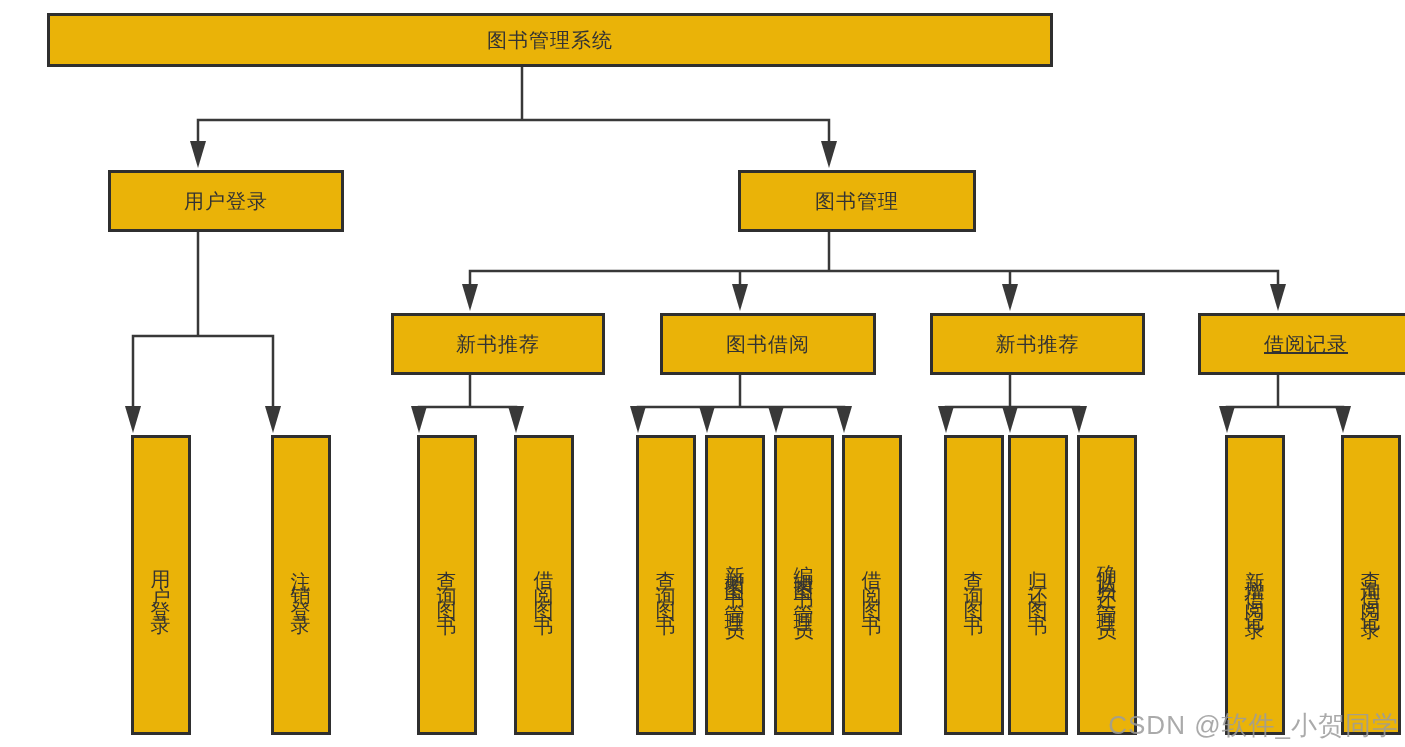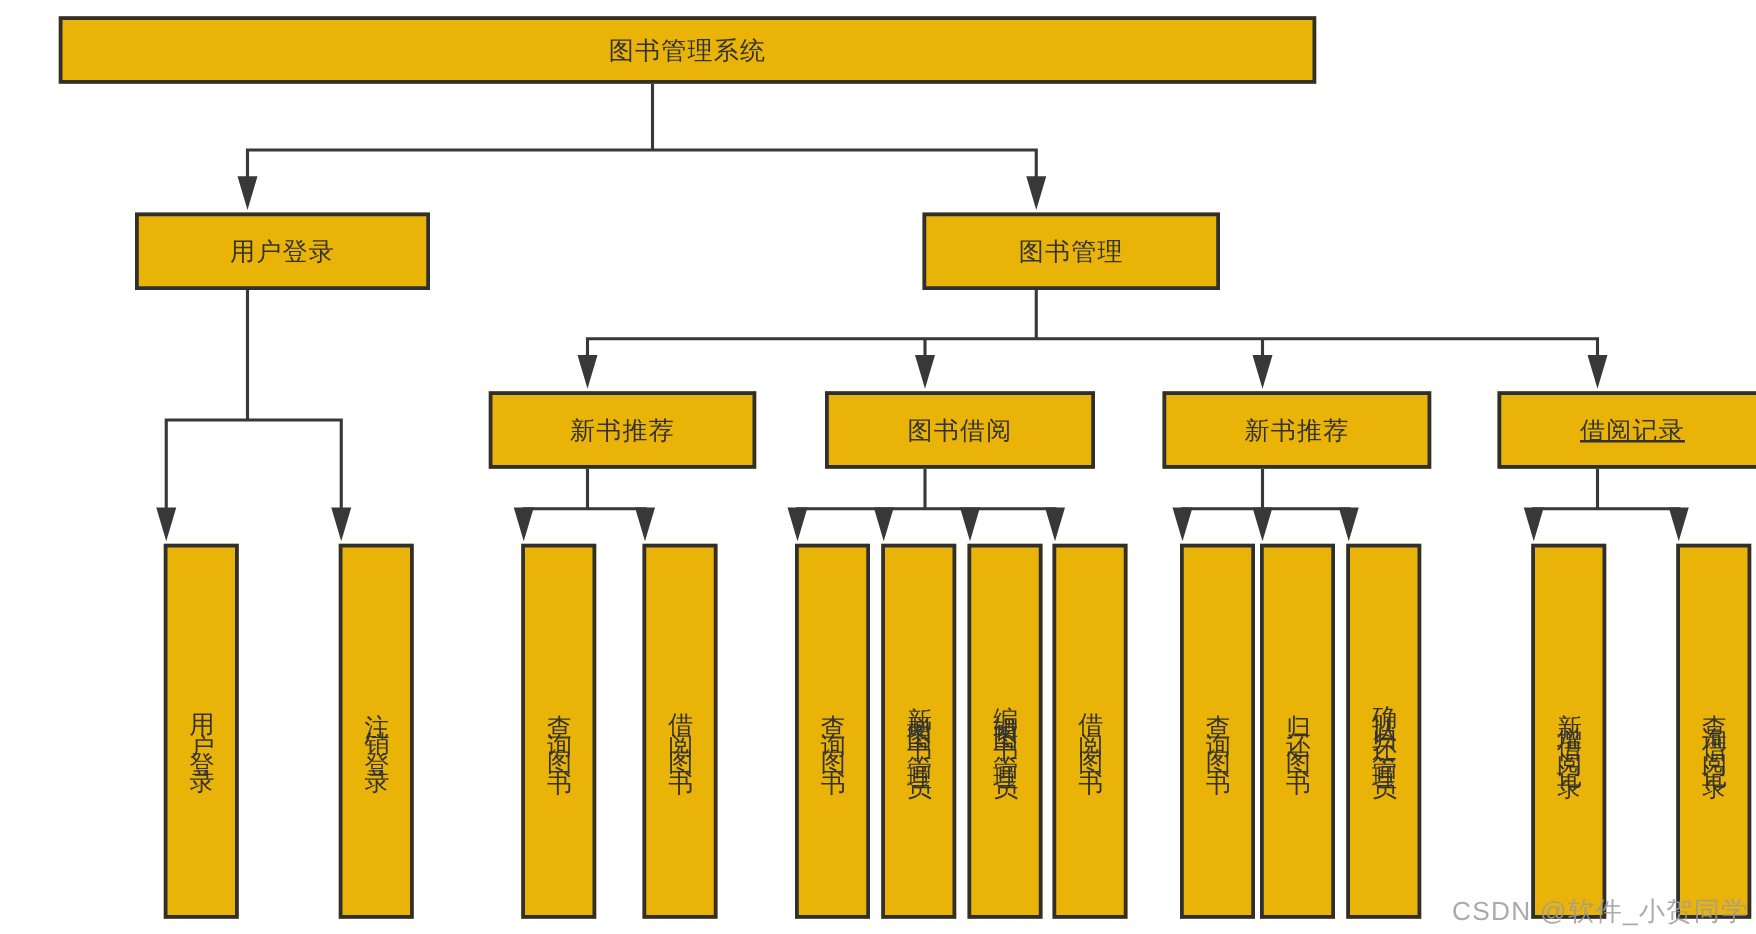--- a/index.html
+++ b/index.html
@@ -32,21 +32,21 @@
     color:#333333;
     font-size:20px;
     line-height:1;
   }
   .vt4{letter-spacing:15px;}
   .vt6{letter-spacing:10px;}
   .vt9{letter-spacing:8px;}
   #watermark{
     position:absolute;
     right:6px;bottom:4px;
-    font-size:21px;
+    font-size:26px;
     color:#9c9c9c;
     opacity:.85;
     letter-spacing:1px;
     z-index:5;
     white-space:nowrap;
   }
 </style>
 </head>
 <body>
 

